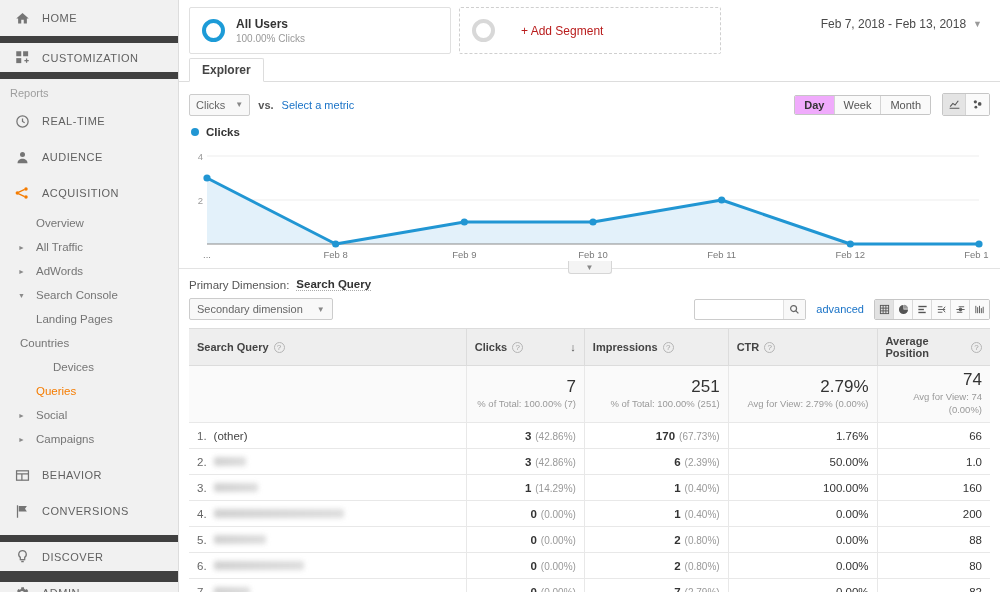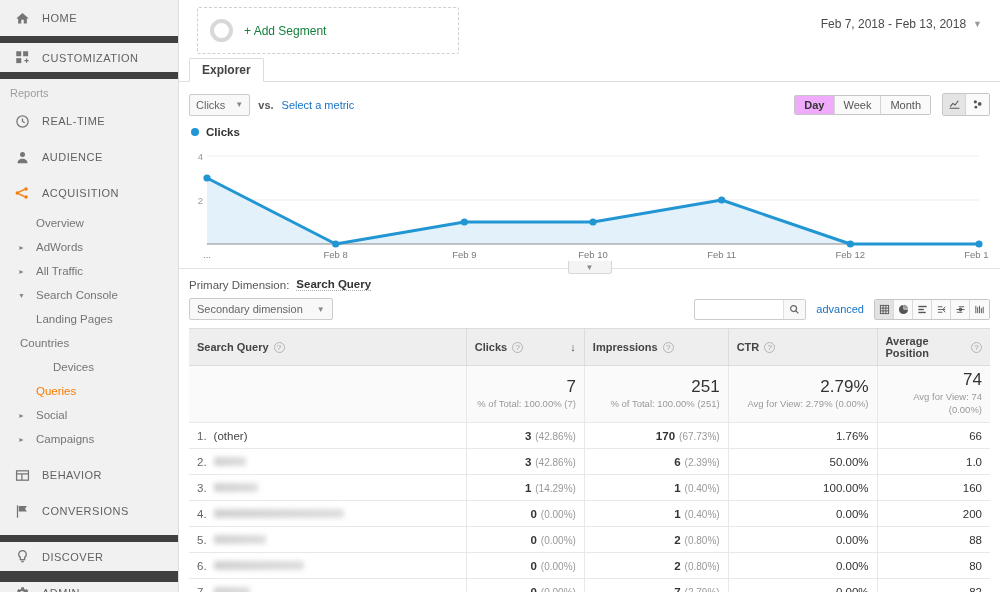--- a/index.html
+++ b/index.html
@@ -55,21 +55,21 @@
     border-radius:2px; display:flex; align-items:center; padding:0 12px;
     margin-left:8px; cursor:pointer;
   }
   .donut {
     width:23px; height:23px; border-radius:50%;
     border:4px solid #1d9bd7; margin-right:11px; flex:none;
   }
   .donut.gray { border-color:#d8d8d8; }
   .seg-t1 { font-size:12px; color:#333; font-weight:bold; line-height:15px; }
   .seg-t2 { font-size:10px; color:#999; line-height:13px; }
-  .seg-add-lbl { font-size:12px; color:#15803d; }
+  .seg-add-lbl { font-size:12px; color:#b91c1c;margin-left:15px; }
   .daterange {
     margin-left:auto; display:flex; align-items:center;
     font-size:12px; color:#4a4a4a; padding:10px 8px 0 0; cursor:pointer;
   }
   .daterange .cv { margin-left:7px; color:#9a9a9a; font-size:9px; }
 
   
   .tabs { padding-left:10px; border-bottom:1px solid #ddd; height:24px; display:flex; align-items:flex-end; }
   .tab {
     font-size:12px; font-weight:bold; color:#444; padding:4px 12px 4px 12px;
@@ -244,25 +244,25 @@
       </span>
       <span class="lbl">ACQUISITION</span>
     </div>
 
     <div class="sub-row">
       <span class="arw"></span>
       <span class="sl">Overview</span>
     </div>
     <div class="sub-row">
       <span class="arw">►</span>
-      <span class="sl">AdWords</span>
+      <span class="sl">All Traffic</span>
     </div>
     <div class="sub-row">
       <span class="arw">►</span>
-      <span class="sl">All Traffic</span>
+      <span class="sl">AdWords</span>
     </div>
     <div class="sub-row">
       <span class="arw">▼</span>
       <span class="sl">Search Console</span>
     </div>
 
     <div class="sub-row" style="padding-left:34px">
       <span class="sl">Landing Pages</span>
     </div>
     <div class="sub-row" style="">
@@ -323,20 +323,27 @@
       </span>
       <span class="lbl">ADMIN</span>
     </div>
 
     <div class="nav-sep" style="position:absolute;bottom:10px;left:0;right:0"></div>
   </div>
 
   <div class="main">
 
     <div class="seg-bar">
+      <div class="seg-card">
+        <div class="donut"></div>
+        <div>
+          <div class="seg-t1">All Users</div>
+          <div class="seg-t2">100.00% Clicks</div>
+        </div>
+      </div>
       <div class="seg-add">
         <div class="donut gray"></div>
         <div class="seg-add-lbl">+ Add Segment</div>
       </div>
       <div class="daterange">
         <span>Feb 7, 2018 - Feb 13, 2018</span>
         <span class="cv">▼</span>
       </div>
     </div>
 

